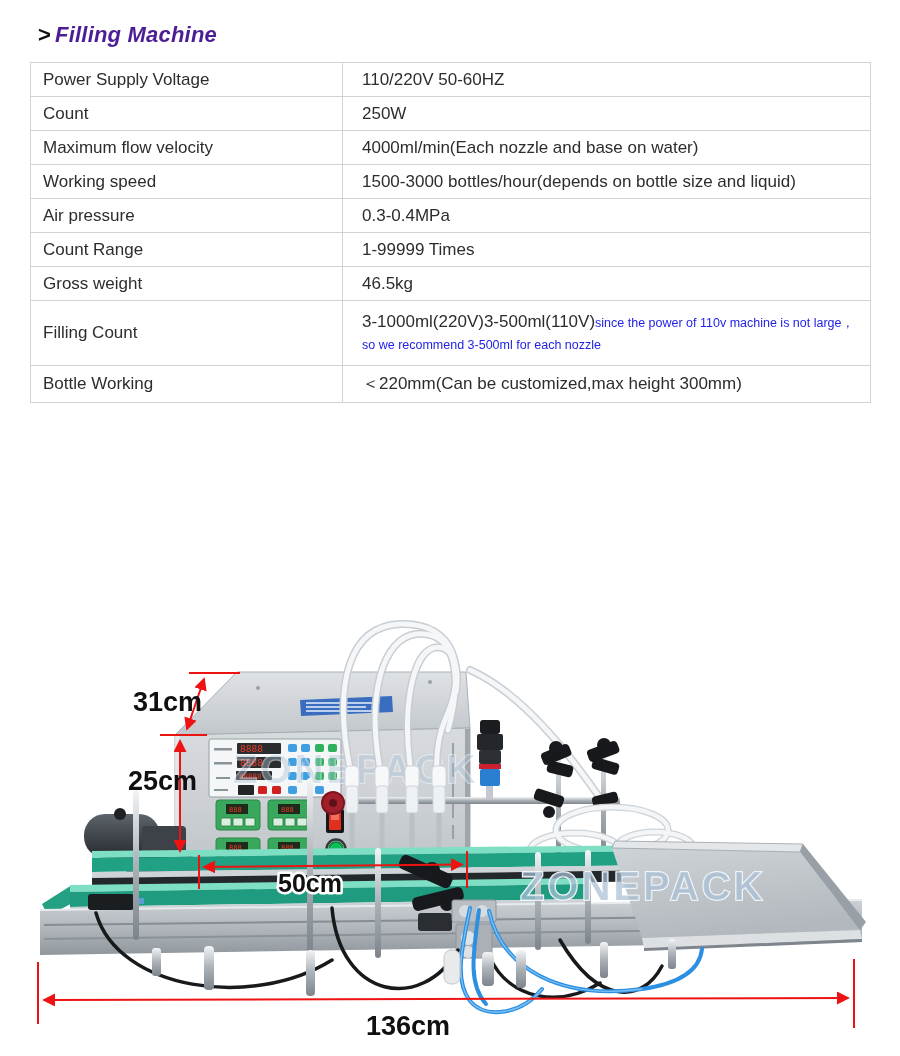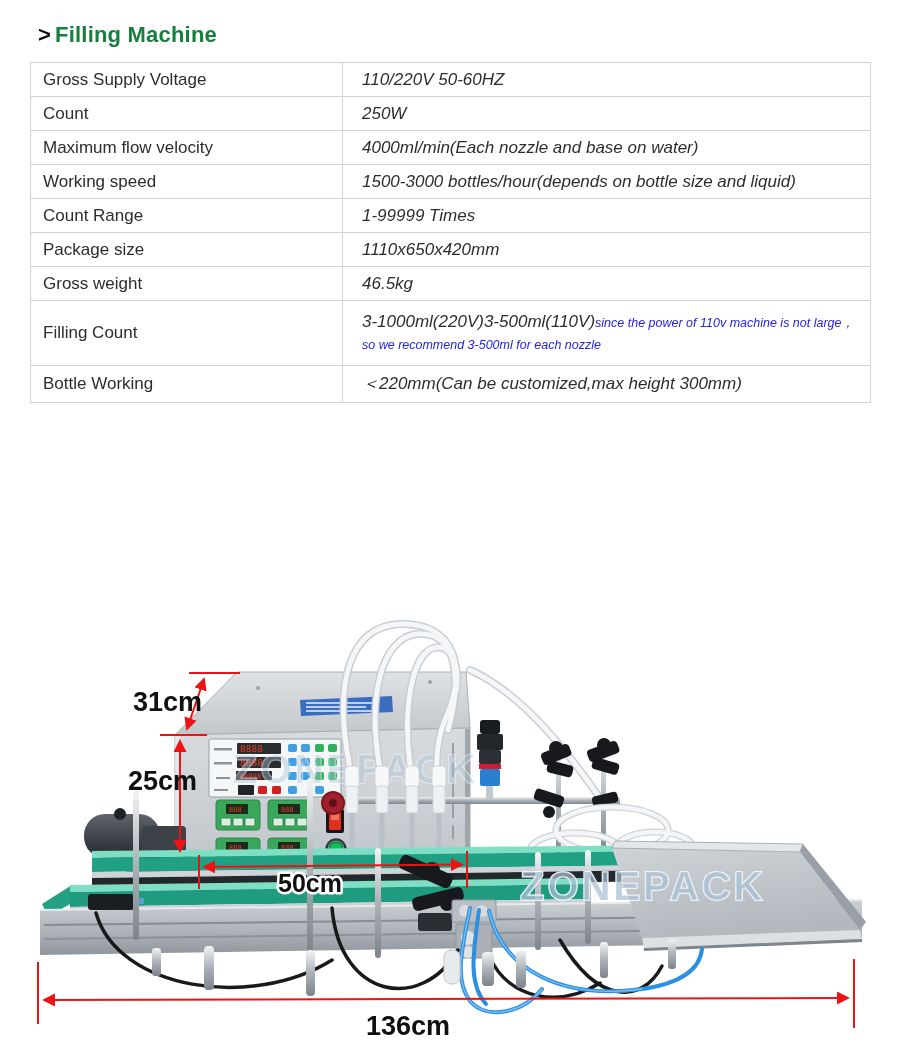--- a/index.html
+++ b/index.html
@@ -1,25 +1,25 @@
 <!DOCTYPE html>
 <html><head>
 <meta charset="utf-8">
 <style>
   html,body{margin:0;padding:0;background:#fff;}
   body{width:900px;height:1056px;position:relative;font-family:"Liberation Sans",sans-serif;overflow:hidden;}
 
   .page-title{position:absolute;left:38px;top:22px;font-size:22px;font-weight:bold;letter-spacing:0.2px;}
   .page-title .prefix{color:#101010;margin-right:4px;}
-  .page-title .name{color:#15803d;}
+  .page-title .name{color:#4c1d95;font-style:italic;}
 
   table.spec{position:absolute;left:30px;top:62px;width:841px;border-collapse:collapse;table-layout:fixed;}
   table.spec td{border:1px solid #d3d3d3;font-size:17px;color:#2d2d2d;vertical-align:middle;
     padding:5px 10px 5px 12px;height:23px;line-height:1.25;background:#fff;}
-  table.spec td.val{padding-left:19px;font-style:italic;}
+  table.spec td.val{padding-left:19px;}
   table.spec col.c1{width:312px;}
   table.spec tr.tall td{height:54px;}
   table.spec tr.mid td{height:26px;}
   .note{color:#2323e8;font-size:12.5px;line-height:1.55;}
 
   .figure-wrap{position:absolute;left:0;top:608px;width:900px;height:448px;}
   svg{display:block;}
   .dim-label{font-family:"Liberation Sans",sans-serif;font-weight:bold;fill:#101010;}
   .halo{paint-order:stroke;stroke:#ffffff;stroke-width:5px;stroke-linejoin:round;}
   .wmark{font-family:"Liberation Sans",sans-serif;font-weight:bold;letter-spacing:3px;
@@ -33,42 +33,42 @@
   <span class="prefix">&gt;</span><span class="name">Filling Machine</span>
 </div>
 
 <table class="spec">
   <colgroup>
       <col class="c1">
       <col>
     </colgroup>
   <tbody>
     <tr>
-      <td>Gross Supply Voltage</td>
+      <td>Power Supply Voltage</td>
       <td class="val">110/220V 50-60HZ</td>
     </tr>
     <tr>
       <td>Count</td>
       <td class="val">250W</td>
     </tr>
     <tr>
       <td>Maximum flow velocity</td>
       <td class="val">4000ml/min(Each nozzle and base on water)</td>
     </tr>
     <tr>
       <td>Working speed</td>
       <td class="val">1500-3000 bottles/hour(depends on bottle size and liquid)</td>
     </tr>
     <tr>
+      <td>Air pressure</td>
+      <td class="val">0.3-0.4MPa</td>
+    </tr>
+    <tr>
       <td>Count Range</td>
       <td class="val">1-99999 Times</td>
-    </tr>
-    <tr>
-      <td>Package size</td>
-      <td class="val">1110x650x420mm</td>
     </tr>
     <tr>
       <td>Gross weight</td>
       <td class="val">46.5kg</td>
     </tr>
     <tr class="tall">
       <td>Filling Count</td>
       <td class="val"><span>3-1000ml(220V)3-500ml(110V)</span><span class="note">since the power of 110v machine is not large， so we recommend 3-500ml for each nozzle</span></td>
     </tr>
     <tr class="mid">

